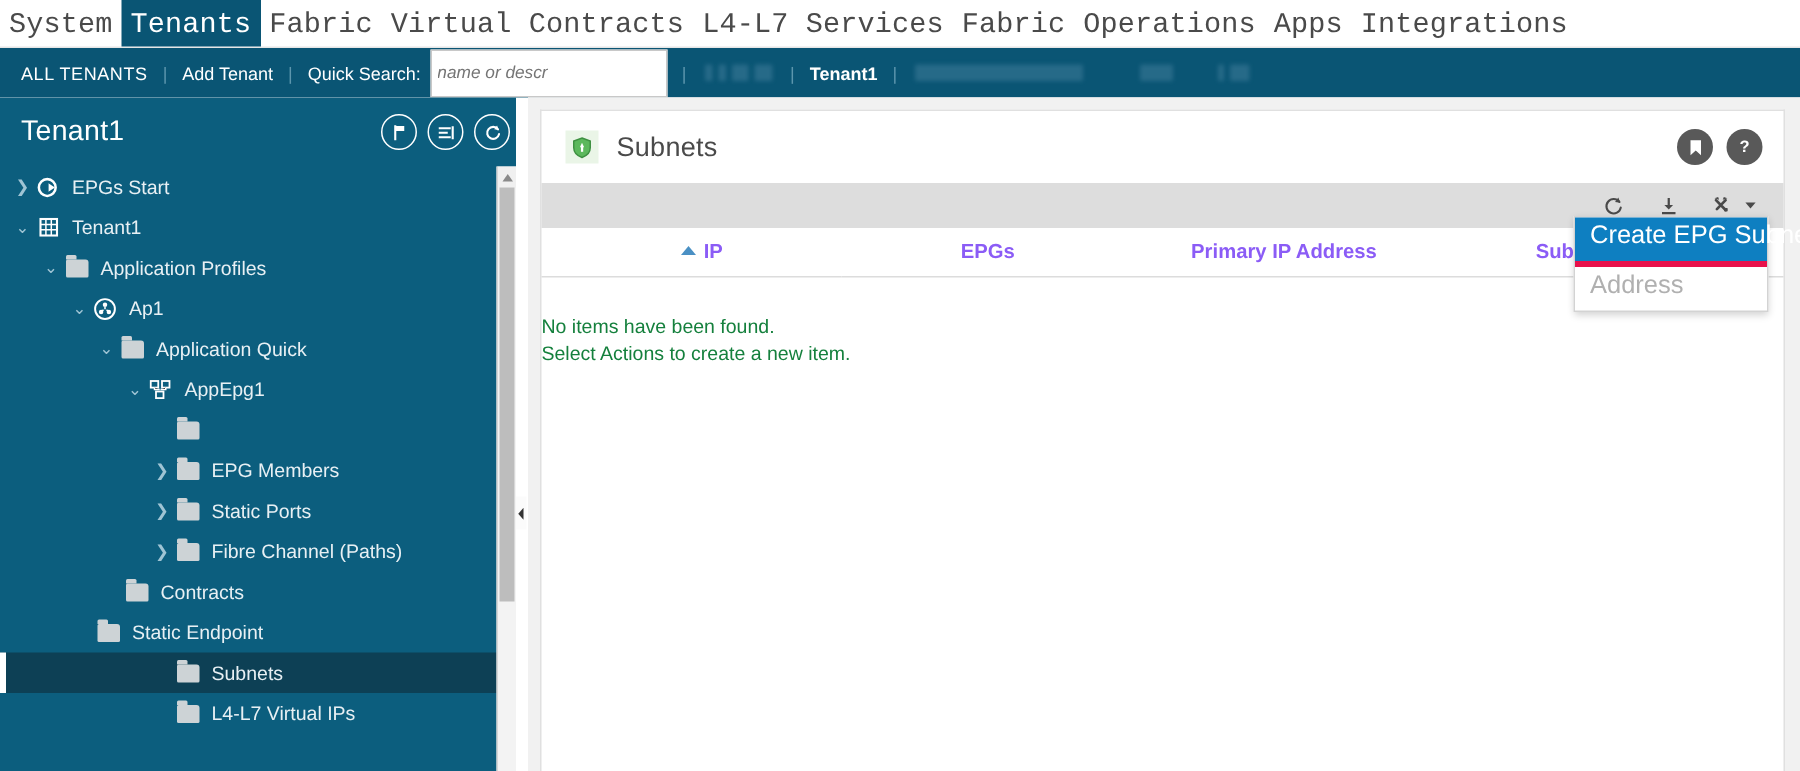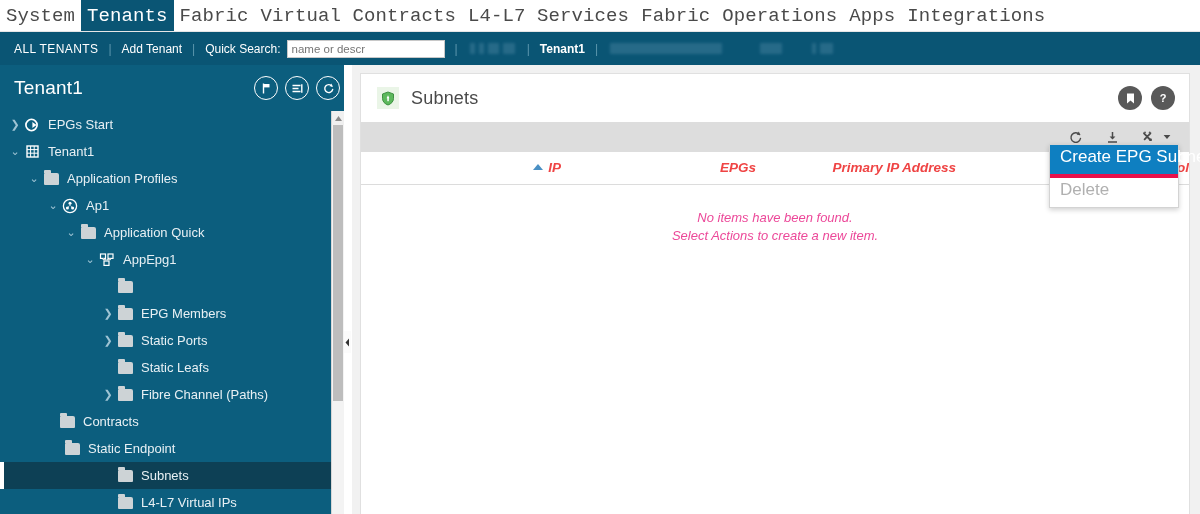--- a/index.html
+++ b/index.html
@@ -44,28 +44,29 @@
     padding: 0 14px;
     color: #ffffff;
     font-size: 12px;
     gap: 0px;
   }
   .subnav-item { white-space: nowrap; cursor: pointer; }
   .subnav-item.caps { letter-spacing: .4px; }
   .subnav-sep { color: #5c96ad; padding: 0 10px; }
   .subnav-label { color:#ffffff; padding-right:6px; white-space:nowrap;}
   .tenant-search {
-    width: 158px; height: 18px;
+    width: 158px; height: 32px;
     border: 1px solid #c8c8c8;
     background: #ffffff;
     color: #8a8a8a;
     font-size: 11.5px;
     font-family: "Liberation Sans", sans-serif;
     padding: 0 4px;
     outline: none;
+    font-style: italic;
   }
   .subnav-item.bold { font-weight: bold; }
   .blur-chip {
     display:inline-block;
     background:#2c6e8c;
     border-radius:1px;
     height:11px;
     filter: blur(1.4px);
     opacity:.85;
     margin: 0 2px;
@@ -202,46 +203,44 @@
     height: 30px;
     background: #dddddd;
     display:flex; align-items:center; justify-content:flex-end;
     padding-right: 18px;
     gap: 22px;
   }
   .tb-icon { cursor:pointer; display:flex; align-items:center; gap:3px; }
 
   table.grid { width: 100%; border-collapse: collapse; table-layout: fixed; }
   table.grid th {
-    text-align: right;
+    text-align: center;
     font-size: 13.5px;
     font-weight: bold;
-    color: #ef4444;
+    color: #8b5cf6;
     padding: 8px 0 9px 0;
     border-bottom: 1px solid #dcdcdc;
     white-space: nowrap;
     overflow: hidden;
-    font-style: italic;
   }
   th .sort-asc {
     display:inline-block;
     width:0;height:0;
     border-left:5px solid transparent;
     border-right:5px solid transparent;
     border-bottom:6px solid #4a90c4;
     margin-right:5px;
     vertical-align: 2px;
   }
   .empty-state {
-    text-align:center;
-    color:#ec4899;
+    text-align:left;
+    color:#15803d;
     font-size:13px;
     line-height:18px;
     padding-top:24px;
-    font-style:italic;
   }
 
   
   .dropdown {
     position: absolute;
     top: 70px; right: 10px;
     width: 130px;
     background: #ffffff;
     border: 1px solid #d3d3d3;
     box-shadow: 0 2px 5px rgba(0,0,0,.18);
@@ -426,37 +425,30 @@
       </div>
 
       <div class="tree-row" style="padding-left:101px">
         <span class="chev">❯</span>
         <span class="tree-icon">
             <span class="folder"></span>
           </span>
         <span class="tree-label">Static Ports</span>
       </div>
 
-      <div class="tree-row" style="padding-left:101px">
-        <span class="chev"></span>
-        <span class="tree-icon">
-            <span class="folder"></span>
-          </span>
-        <span class="tree-label">Static Leafs</span>
-      </div>
 
       <div class="tree-row" style="padding-left:101px">
         <span class="chev">❯</span>
         <span class="tree-icon">
             <span class="folder"></span>
           </span>
         <span class="tree-label">Fibre Channel (Paths)</span>
       </div>
 
-      <div class="tree-row" style="padding-left:43px">
+      <div class="tree-row" style="padding-left:67px">
         <span class="chev"></span>
         <span class="tree-icon">
             <span class="folder"></span>
           </span>
         <span class="tree-label">Contracts</span>
       </div>
 
       <div class="tree-row" style="padding-left:48px">
         <span class="chev"></span>
         <span class="tree-icon">
@@ -575,18 +567,18 @@
                 <div>No items have been found.</div>
                 <div>Select Actions to create a new item.</div>
               </div>
             </td>
           </tr>
         </tbody>
       </table>
 
       <div class="dropdown">
         <div class="dd-item highlight"><span>Create EPG Subnet</span></div>
-        <div class="dd-item disabled"><span>Delete</span></div>
+        <div class="dd-item disabled"><span>Address</span></div>
       </div>
 
     </div>
   </div>
 </div>
 
 </body></html>

